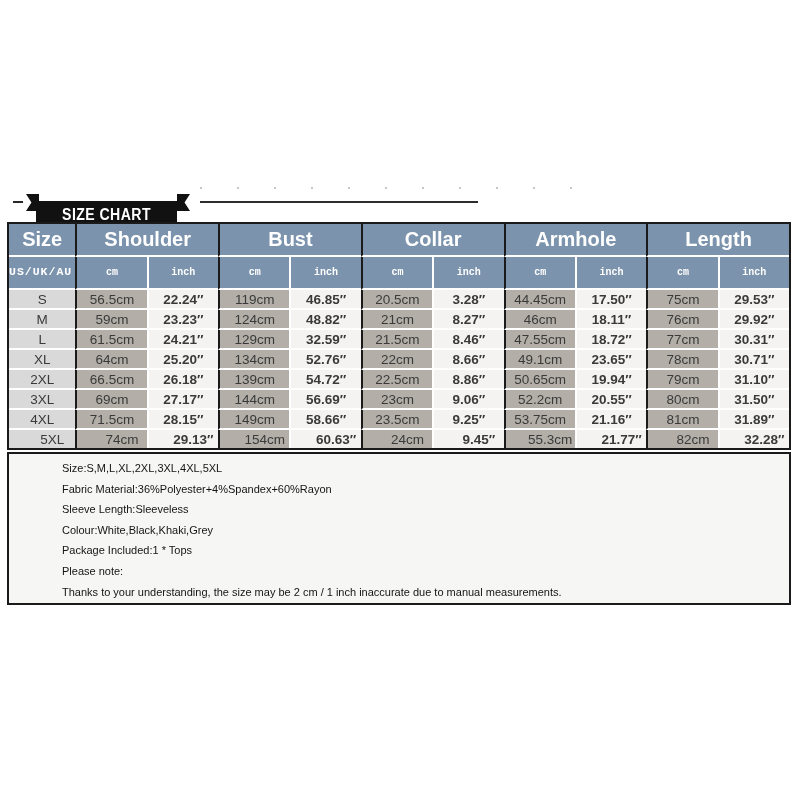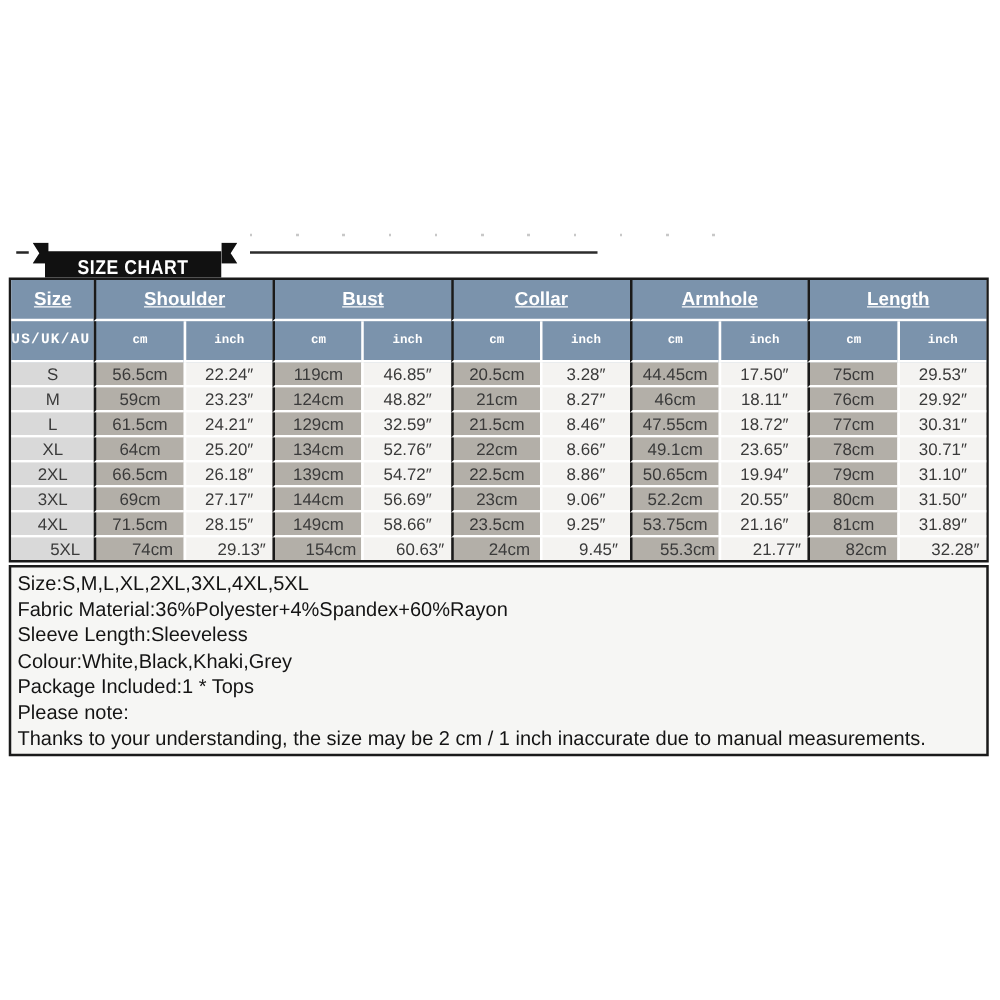--- a/index.html
+++ b/index.html
@@ -40,43 +40,43 @@
     border-collapse:separate; border-spacing:0; table-layout:fixed;
     border:2px solid #1a1a1a; background:#ffffff;
   }
   .size-table th, .size-table td {
     padding:0; margin:0; text-align:center; vertical-align:middle; overflow:hidden; white-space:nowrap;
   }
   .size-table thead th {
     background:#7b93ac; color:#ffffff; font-weight:bold;
     height:31px; border-bottom:2px solid #ffffff;
   }
-  .th-group { font-size:15px;text-decoration:underline; }
+  .th-group { font-size:20px; }
   .th-sub   { font-family:"Liberation Mono", monospace; font-size:10px; }
   .th-size-sub {
     font-family:"Liberation Mono", monospace; font-size:11.5px;
     line-height:1.3; letter-spacing:1px; white-space:normal;
   }
   .size-table tbody td {
     height:18px; font-size:13.5px; color:#3a3a3a; border-bottom:2px solid #ffffff;
   }
   .size-table tbody tr:last-child td { border-bottom:none;padding-left:20px; }
   .sz  { background:#d9d9d9; }
   .cmc { background:#b3afa8; }
   .inc { background:#f4f3f1; }
   .bl-dark  { border-left:2px solid #1a1a1a; }
-  .bl-light { border-left:2px solid #ffffff; }
+  .bl-light { border-left:2px solid #ffffff;font-weight:bold; }
 
   
   .info-box {
     position:absolute; left:7px; top:452px; width:784px; height:153px;
     box-sizing:border-box; border:2px solid #1a1a1a; background:#f6f6f4;
     padding:4px 6px 0 5px;
   }
-  .info-line { font-size:16px; color:#141414; line-height:20.6px; }
+  .info-line { font-size:11px; color:#141414; line-height:20.6px;margin-left:48px; }
 </style>
 </head>
 <body>
 
 <div class="stage">
 
   <div class="decor">
     <div class="dash-left"></div>
     <div class="ribbon">
       <div class="ribbon-tail-left"></div>

